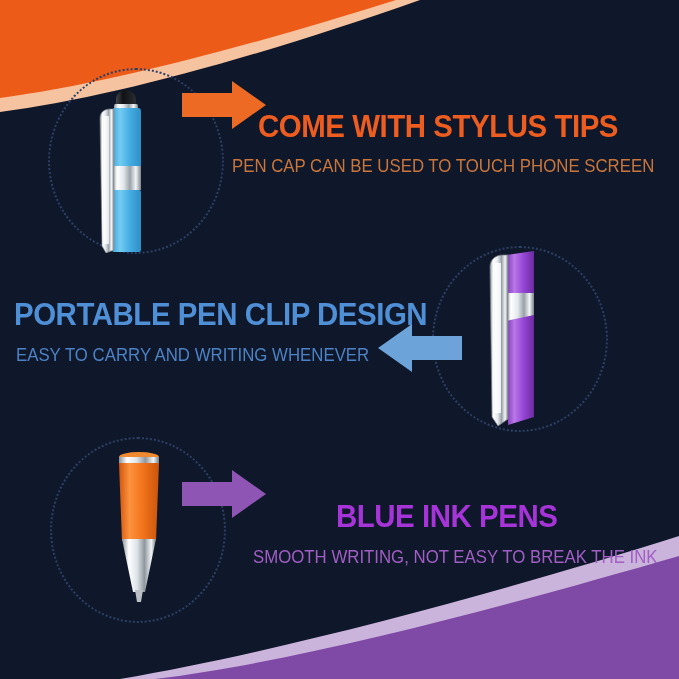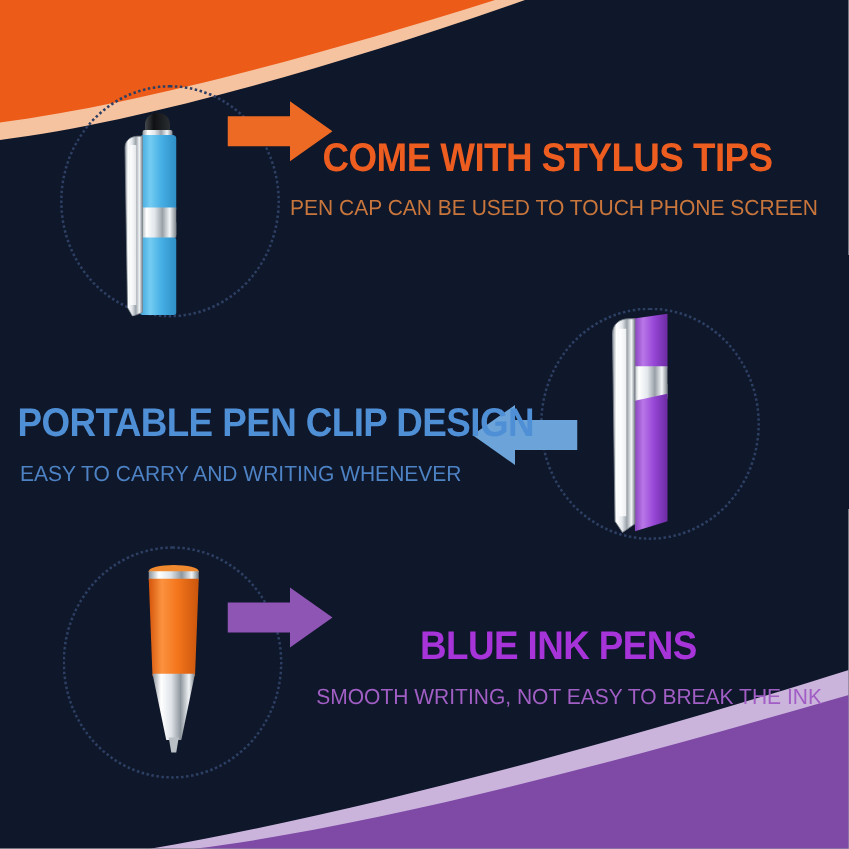--- a/index.html
+++ b/index.html
@@ -66,21 +66,21 @@
     margin: 0;
     white-space: nowrap;
     transform: scaleX(0.96);
   }
 
   #block-stylus { left: 258px; top: 110px; transform-origin: left top; }
   #block-stylus .headline { color: #ee5d20; transform-origin: left center; }
   #block-stylus .subline  { color: #c9763c; transform-origin: left center;
                             margin-top: 12px; margin-left: -26px; }
 
-  #block-clip { left: 14px; top: 298px; transform-origin: left top; margin-top: 24px; }
+  #block-clip { left: 14px; top: 298px; transform-origin: left top; }
   #block-clip .headline { color: #4f8fd6; transform-origin: left center; }
   #block-clip .subline  { color: #4d82c4; transform-origin: left center;
                           margin-top: 13px; margin-left: 2px; }
 
   #block-ink { left: 336px; top: 500px; transform-origin: left top; }
   #block-ink .headline { color: #a734d8; transform-origin: left center; }
   #block-ink .subline  { color: #a15ec4; transform-origin: left center;
                          margin-top: 13px; margin-left: -83px; }
 </style>
 </head>

